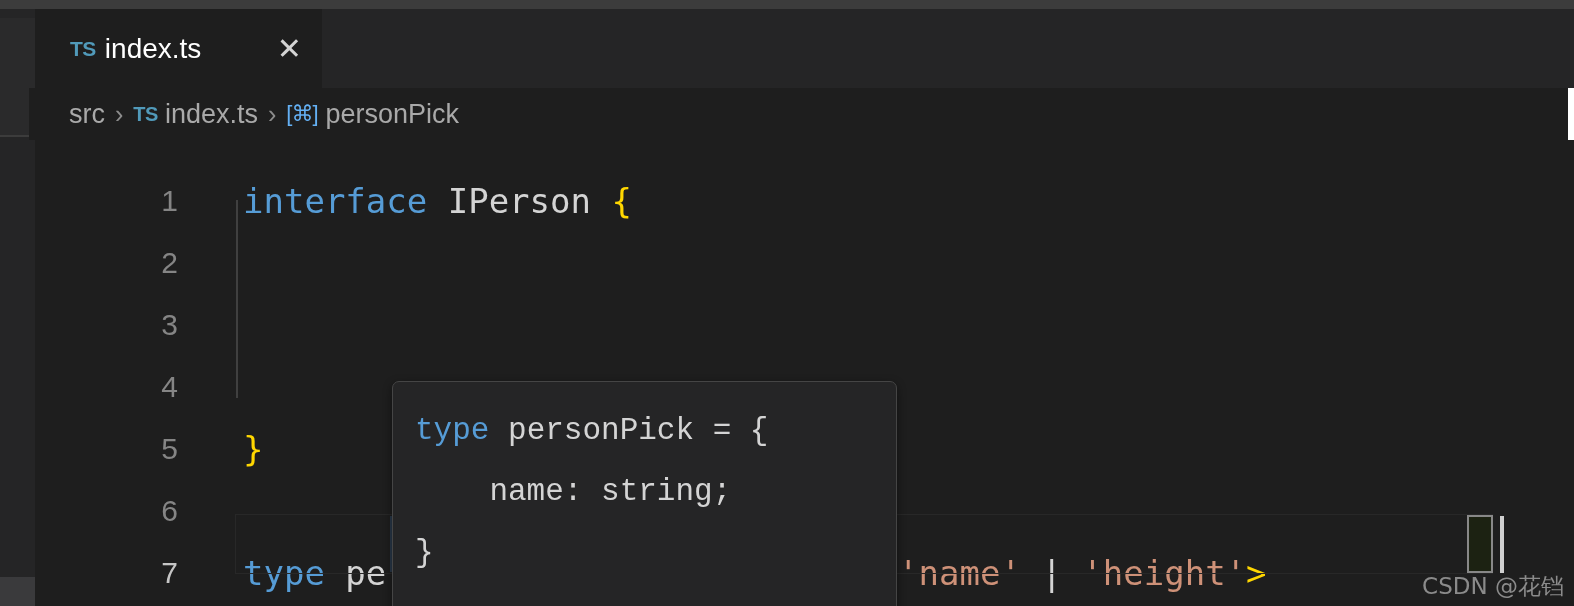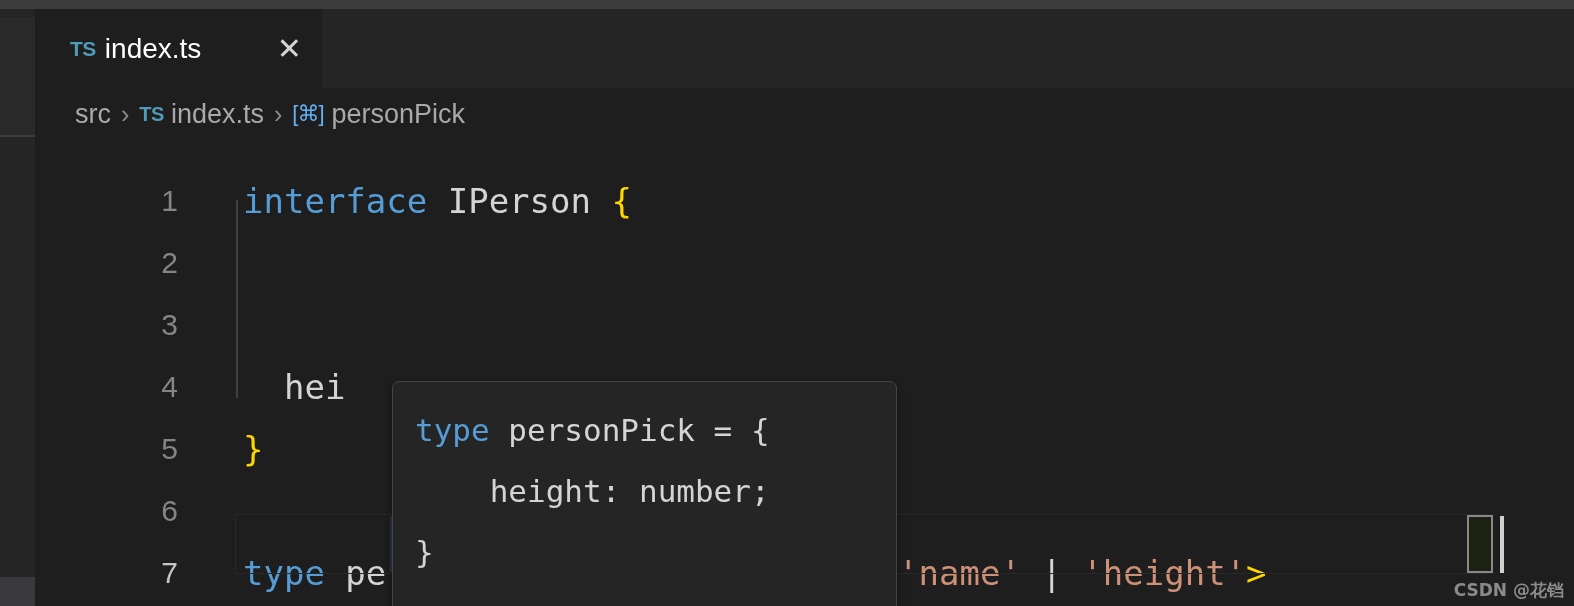--- a/index.html
+++ b/index.html
@@ -89,21 +89,21 @@
     color: #d4d4d4;
     font-size: 30px;
     line-height: 1;
     font-family: "Liberation Sans", sans-serif;
     cursor: pointer;
   }
 
   
   .breadcrumb {
     position: absolute;
-    left: 35px; top: 88px;
+    left: 29px; top: 88px;
     width: 1539px; height: 52px;
     background: #1e1e1e;
     display: flex;
     align-items: center;
     padding-left: 40px;
     box-sizing: border-box;
     font-size: 27px;
     color: #a9a9a9;
     font-family: "Liberation Sans", sans-serif;
     white-space: nowrap;
@@ -241,31 +241,30 @@
     box-sizing: border-box;
     padding: 18px 0 0 22px;
     font-family: "DejaVu Sans Mono", monospace;
     font-size: 31px;
     color: #d4d4d4;
     line-height: 61px;
     white-space: pre;
     box-shadow: 0 3px 10px rgba(0,0,0,0.45);
     overflow: hidden;
   }
-  .popup-line { display: block; }
+  .popup-line { display: block; font-family: Liberation Mono, monospace; }
 
   
   .watermark {
     position: absolute;
     right: 10px;
     bottom: 4px;
     color: #8b8b8b;
-    font-size: 17px;
+    font-size: 23px;
     font-family: "DejaVu Sans", sans-serif;
-    font-weight: bold;
   }
 </style>
 </head>
 <body>
 
 <div id="app">
 
   <div class="titlebar"></div>
 
   <div class="activity-strip">
@@ -294,31 +293,31 @@
       <span class="bc-type-icon">[⌘]</span>
       <span>personPick</span>
     </span>
   </div>
 
   <div class="editor">
     <div id="code-lines">
         <div class="code-line" style="top: 30px;"><span class="ln">1</span><span class="code-text"><span class="tk-key">interface </span><span class="tk-type">IPerson </span><span class="tk-brace">{</span></span></div>
         <div class="code-line" style="top: 92px;"><span class="ln">2</span></div>
         <div class="code-line" style="top: 154px;"><span class="ln">3</span></div>
-        <div class="code-line" style="top: 216px;"><span class="ln">4</span><span class="code-text"><span class="tk-plain">  hei</span></span></div>
+        <div class="code-line" style="top: 216px;"><span class="ln">4</span></div>
         <div class="code-line" style="top: 278px;"><span class="ln">5</span><span class="code-text"><span class="tk-brace">}</span></span></div>
         <div class="code-line" style="top: 340px;"><span class="ln">6</span><span class="code-text"></span></div>
         <div class="code-line" style="top: 402px;"><span class="ln active">7</span><span class="code-text"><span class="tk-key">type </span><span class="tk-type">personPick </span><span class="tk-plain">= Pick</span><span class="tk-brace">&lt;</span><span class="tk-plain">IPerson, </span><span class="tk-str">'name'</span><span class="tk-plain"> | </span><span class="tk-str">'height'</span><span class="tk-brace">&gt;</span></span></div>
         <div class="code-line" style="top: 464px;"><span class="code-text"></span></div>
       </div>
 
     <div class="indent-guide"></div>
     <div class="active-line-box"></div>
     <div class="word-highlight"></div>
     <div class="bracket-box" id="bracket-open"></div>
     <div class="bracket-box" id="bracket-close"></div>
     <div class="caret"></div>
 
-    <div class="hover-popup" id="hover-popup"><span class="popup-line"><span class="tk-key">type</span><span> personPick = {</span></span><span class="popup-line">    height: number;</span><span class="popup-line">}</span></div>
+    <div class="hover-popup" id="hover-popup"><span class="popup-line"><span class="tk-key">type</span><span> personPick = {</span></span><span class="popup-line">    name: string;</span><span class="popup-line">}</span></div>
   </div>
 
   <div class="watermark">CSDN @花铛</div>
 </div>
 
 </body></html>

